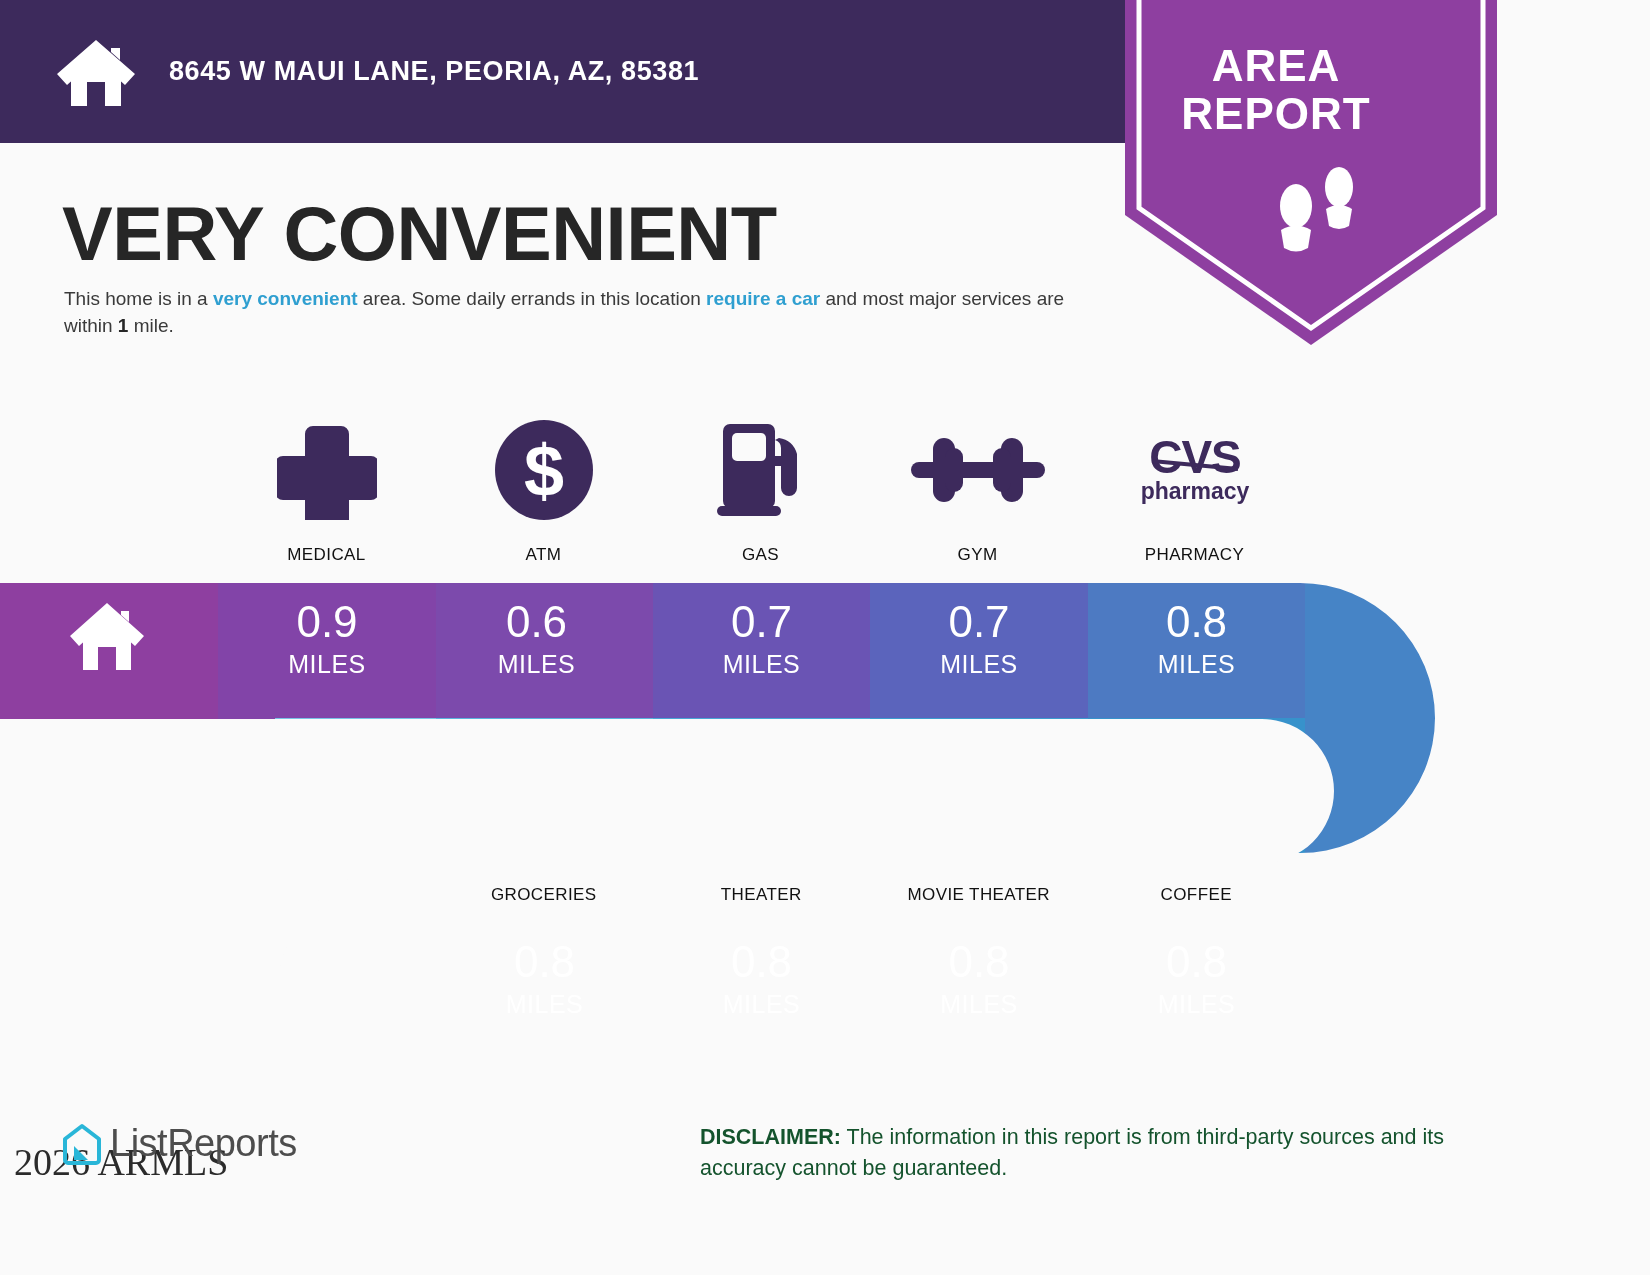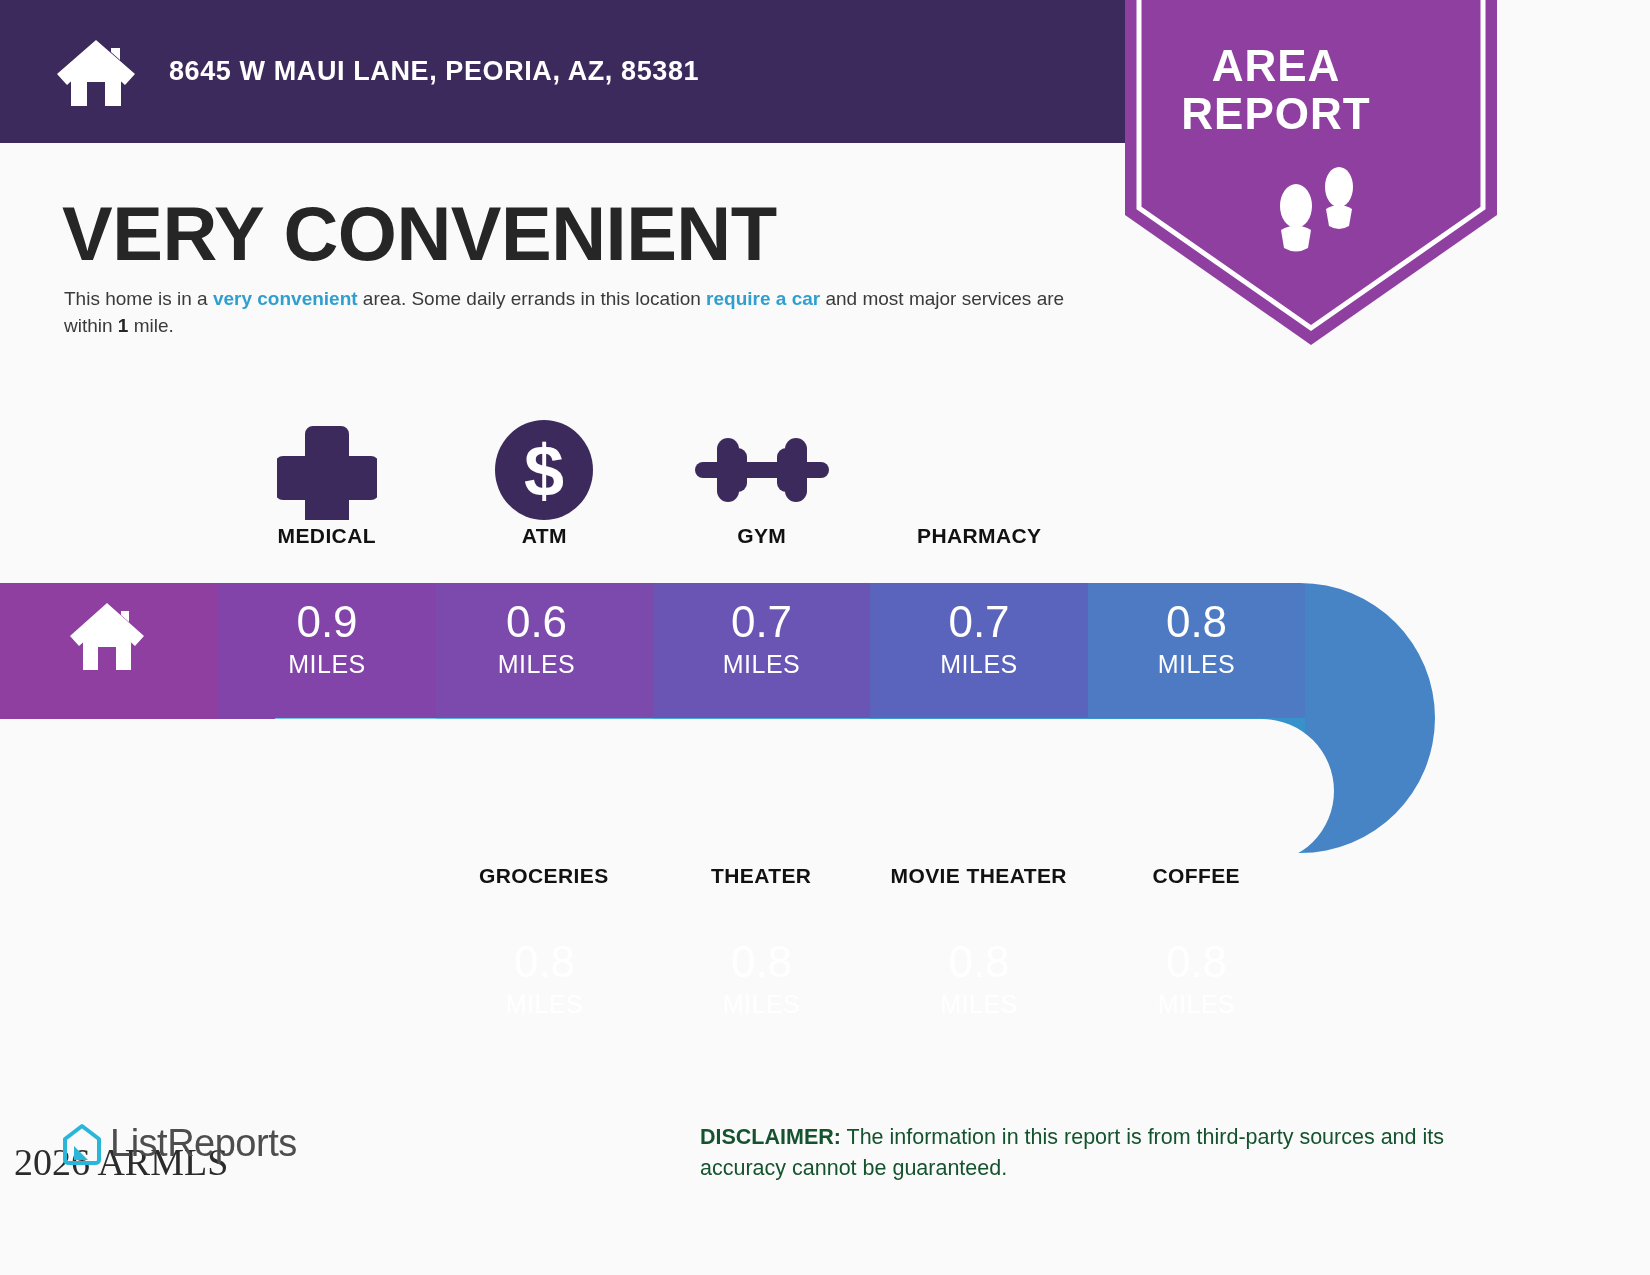--- a/index.html
+++ b/index.html
@@ -56,21 +56,21 @@
   .icon-row { position: absolute; display: flex; }
   #icon-row-1 { left: 218px; top: 418px; width: 1085px; }
   #icon-row-2 { left: 435px; top: 758px; width: 870px; }
   .icon-cell {
     width: 217.5px; display: flex; flex-direction: column;
     align-items: center; justify-content: flex-end;
   }
   .icon-glyph { height: 104px; display: flex; align-items: center; justify-content: center; }
   .icon-glyph svg { display: block; }
   .icon-label {
-    margin-top: 2px; font-size: 21px; font-weight: 700;
+    margin-top: 23px; font-size: 17px; font-weight: 400;
     color: #111; letter-spacing: 0.4px; white-space: nowrap;
   }
 
   
   #snake { position: absolute; left: 0; top: 575px; width: 1650px; height: 700px; }
   #snake svg { display: block; }
 
   .bar-val {
     position: absolute; text-align: center; color: #fff;
     pointer-events: none;
@@ -150,33 +150,53 @@
       <div class="icon-glyph">
         <svg width="98" height="100" viewBox="0 0 98 100">
           <ellipse cx="49" cy="50" rx="49" ry="50" fill="#3d2a5c"></ellipse>
           <text x="49" y="76" font-family="Liberation Sans, sans-serif" font-size="72" font-weight="700" fill="#ffffff" text-anchor="middle">$</text>
         </svg>
       </div>
       <div class="icon-label">ATM</div>
     </div>
     <div class="icon-cell">
       <div class="icon-glyph">
+        <svg width="104" height="100" viewBox="0 0 104 100">
+          <g fill="#3d2a5c">
+            <rect x="14" y="4" width="52" height="84" rx="7"></rect>
+            <rect x="23" y="13" width="34" height="28" rx="5" fill="#fafafa"></rect>
+            <rect x="8" y="86" width="64" height="10" rx="5"></rect>
+            <path d="M70 18 q14 2 18 16 v34 a8 8 0 0 1 -16 0 v-22 h-6 v-10 h6 v-8 q0 -6 -6 -8 z"></path>
+          </g>
+        </svg>
+      </div>
+      <div class="icon-label">GAS</div>
+    </div>
+    <div class="icon-cell">
+      <div class="icon-glyph">
         <svg width="134" height="80" viewBox="0 0 134 80">
           <g fill="#3d2a5c">
             <rect x="0" y="32" width="134" height="16" rx="8"></rect>
             <rect x="22" y="8" width="22" height="64" rx="11"></rect>
             <rect x="90" y="8" width="22" height="64" rx="11"></rect>
             <rect x="34" y="18" width="18" height="44" rx="9"></rect>
             <rect x="82" y="18" width="18" height="44" rx="9"></rect>
           </g>
         </svg>
       </div>
       <div class="icon-label">GYM</div>
     </div>
     <div class="icon-cell">
+      <div class="icon-glyph">
+        <svg width="138" height="78" viewBox="0 0 138 78">
+          <text x="69" y="42" font-family="Liberation Sans, sans-serif" font-size="46" font-weight="700" fill="#3d2a5c" text-anchor="middle" letter-spacing="-1">CVS</text>
+          <line x1="26" y1="30" x2="112" y2="38" stroke="#3d2a5c" stroke-width="4"></line>
+          <text x="69" y="68" font-family="Liberation Sans, sans-serif" font-size="23" font-weight="700" fill="#3d2a5c" text-anchor="middle">pharmacy</text>
+        </svg>
+      </div>
       <div class="icon-label">PHARMACY</div>
     </div>
   </div>
 
   <div class="icon-row" id="icon-row-2">
     <div class="icon-cell">
       <div class="icon-glyph">
         <svg width="108" height="100" viewBox="0 0 108 100">
           <g fill="#3d2a5c">
             <path d="M18 22 l8 -6 l24 28 l-8 6 z"></path>

